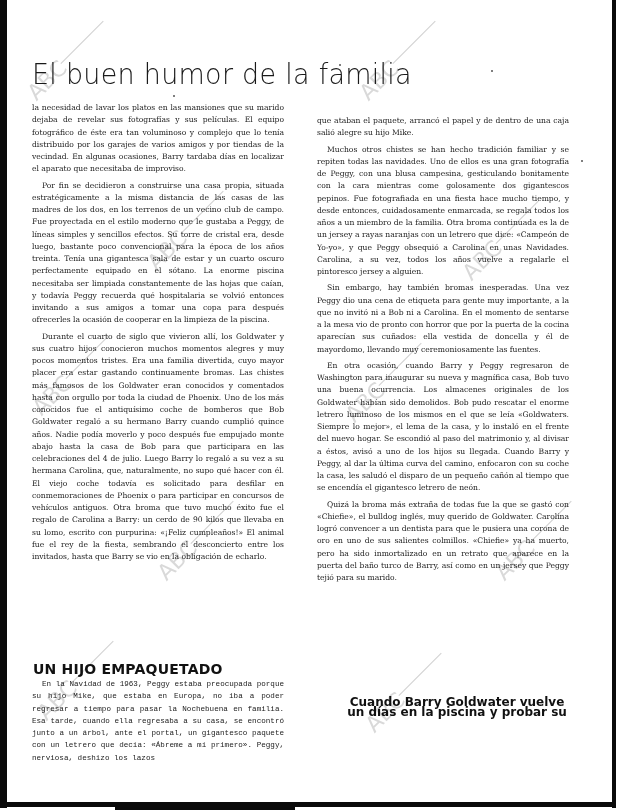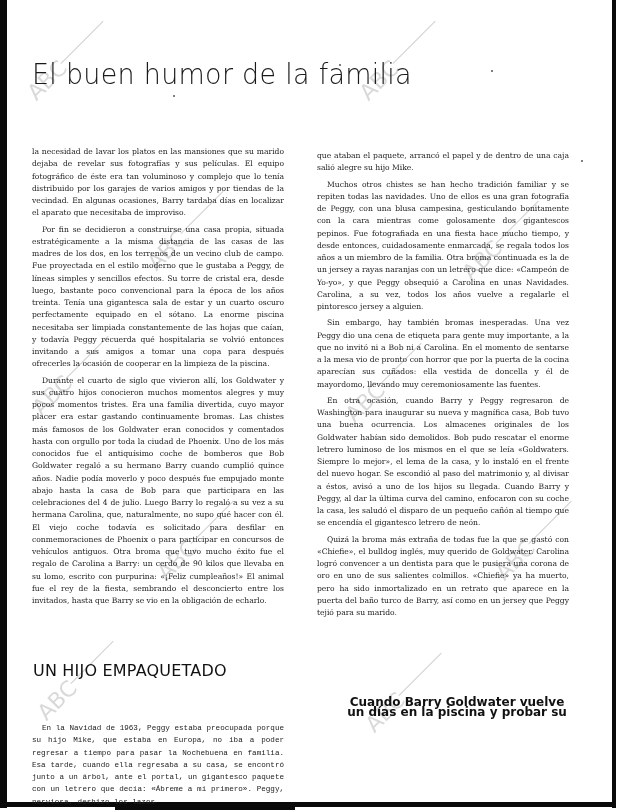--- a/index.html
+++ b/index.html
@@ -3,26 +3,26 @@
   <meta charset="utf-8">
   <style>
     html, body { margin: 0; padding: 0; background: #ffffff; }
     body { width: 620px; height: 810px; position: relative; overflow: hidden; font-family: "DejaVu Serif", serif; color: #111; }
     .page { position: absolute; left: 0; top: 0; width: 620px; height: 810px; background: #fff; }
     .border-left { position: absolute; left: 0; top: 0; width: 7px; height: 808px; background: #0a0a0a; }
     .border-right { position: absolute; left: 612px; top: 0; width: 4px; height: 808px; background: #0a0a0a; }
     .border-bottom { position: absolute; left: 0; top: 802px; width: 616px; height: 5px; background: #0a0a0a; }
     .border-bottom-thick { position: absolute; left: 115px; top: 806px; width: 180px; height: 4px; background: #0a0a0a; }
     .title { position: absolute; left: 32px; top: 57px; font-family: "DejaVu Sans", sans-serif; font-weight: 200; font-size: 29px; letter-spacing: 0.3px; color: #1a1a1a; white-space: nowrap; transform: scaleX(0.93); transform-origin: left top; }
-    .col { position: absolute; width: 252px; font-family: "DejaVu Serif", serif; font-size: 7.6px; line-height: 12.25px; text-align: justify; color: #222; margin-top: 44px; }
+    .col { position: absolute; width: 252px; font-family: "DejaVu Serif", serif; font-size: 7.6px; line-height: 12.25px; text-align: justify; color: #222; }
     .col p { margin: 0 0 4px 0; text-indent: 10px; hyphens: auto; }
     .col p.noindent { text-indent: 0; }
     .col-left { left: 32px; top: 102px; }
-    .col-right { left: 317px; top: 106px; }
-    .subhead { position: absolute; left: 33px; top: 661px; font-family: "DejaVu Sans", sans-serif; font-weight: normal; font-size: 16px; letter-spacing: 0.2px; color: #111; }
+    .col-right { left: 317px; top: 115px; }
+    .subhead { position: absolute; left: 33px; top: 661px; font-family: "DejaVu Sans", sans-serif; font-weight: bold; font-size: 14px; letter-spacing: 0.2px; color: #111; }
     .col-left-2 { left: 32px; top: 678px; font-family: Liberation Mono, monospace; }
     .caption { position: absolute; left: 344px; top: 697px; width: 226px; font-family: "DejaVu Sans", sans-serif; font-weight: bold; font-size: 12px; line-height: 10.4px; text-align: center; color: #111; }
     .caption span { display: block; }
     .watermark { position: absolute; font-family: "DejaVu Sans", sans-serif; font-size: 22px; color: rgba(120,120,120,0.28); transform: rotate(-45deg); transform-origin: left bottom; white-space: nowrap; pointer-events: none; }
     .watermark::after { content: ""; position: absolute; left: 44px; top: 10px; width: 60px; height: 1px; background: rgba(120,120,120,0.35); }
     .dot { position: absolute; width: 2px; height: 2px; background: #555; border-radius: 1px; }
   </style>
 </head>
 <body>
 

